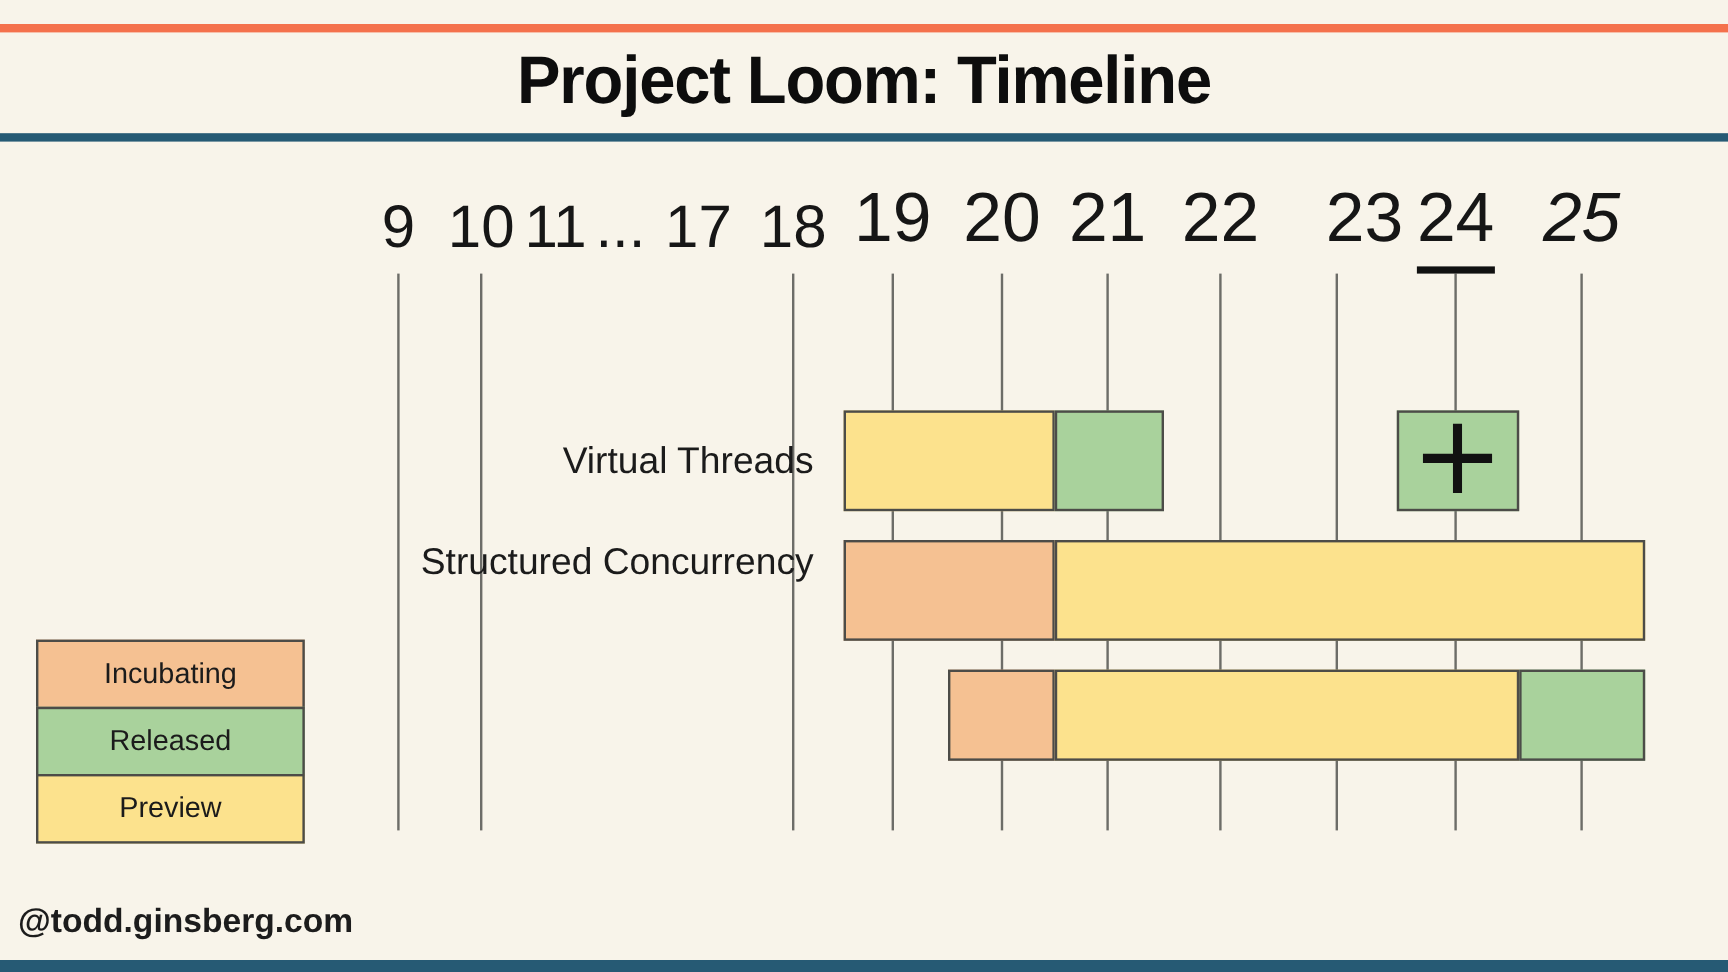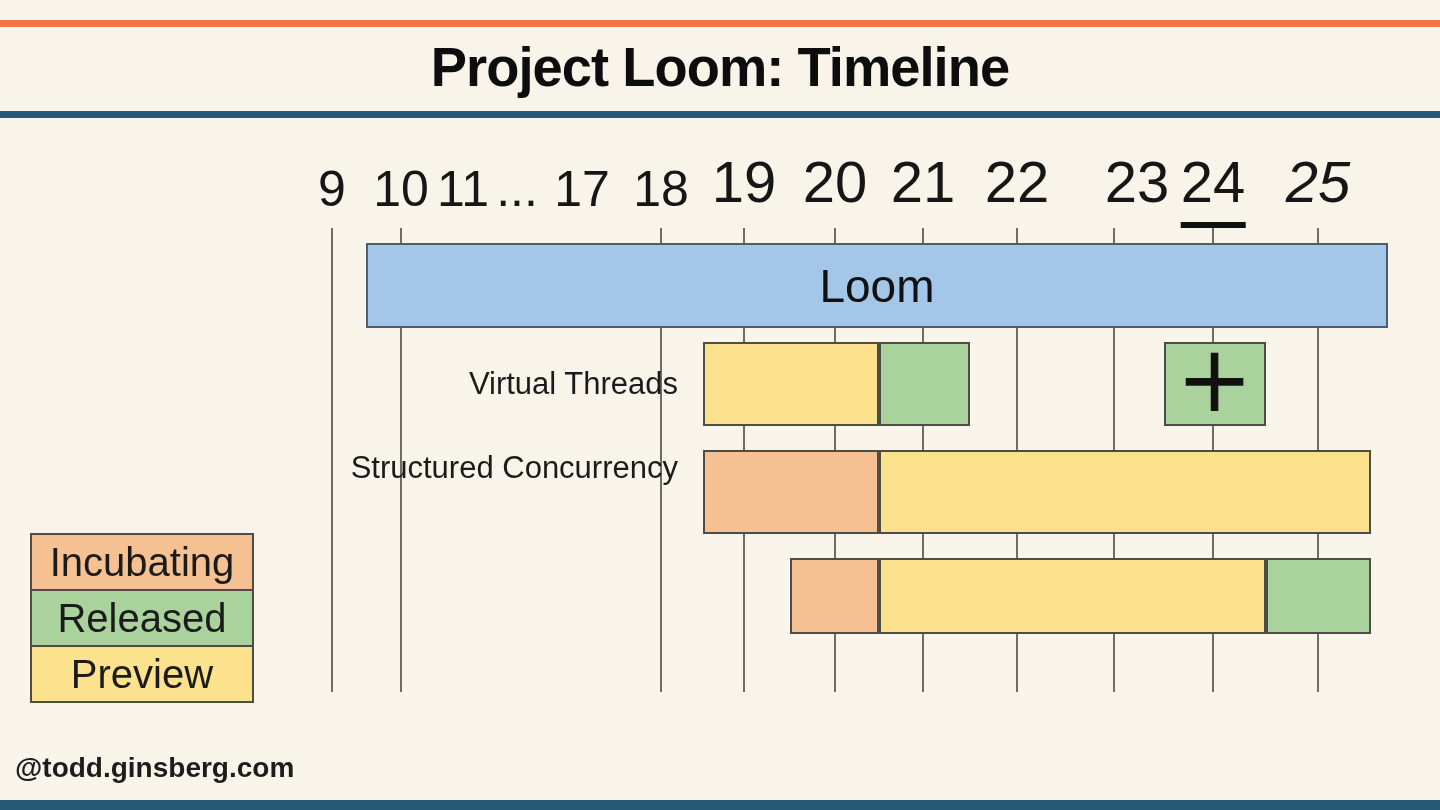--- a/index.html
+++ b/index.html
@@ -37,37 +37,34 @@
   .preview{background:var(--c-preview,#fce28d);}
   .released{background:var(--c-released,#a9d29c);}
   .row-label{
     position:absolute;transform:translateY(-50%);font-size:31px;white-space:nowrap;
     text-align:right;z-index:3;color:#1b1b1b;
   }
   .plus{font-family:"DejaVu Sans",sans-serif;font-size:92px;line-height:1;margin-top:-8px;color:#111;}
   .legend{position:absolute;left:30px;top:533px;width:224px;z-index:2;}
   .legend-item{
     height:58px;box-sizing:border-box;border:2px solid var(--segment-border,#4c4c48);
-    display:flex;align-items:center;justify-content:center;font-size:40px;color:#1b1b1b;
+    display:flex;align-items:center;justify-content:center;font-size:24px;color:#1b1b1b;
   }
   .legend-item + .legend-item{margin-top:-2px;}
   .footer{position:absolute;left:15px;top:752px;font-size:28px;color:#1c1c1c;font-weight:bold;}
 </style>
 </head>
 <body>
 
 <div class="slide">
   <div class="rule top-coral"></div>
   <h1 class="title">Project Loom: Timeline</h1>
   <div class="rule title-navy"></div>
 
   <div class="canvas" id="canvas">
-    <div class="loom-bar">
-      <span class="loom-label">Loom</span>
-    </div>
   <div class="axis-label" style="left: 332px;"><span>9</span></div>
       <div class="axis-label" style="left: 401px;"><span>10</span></div>
       <div class="axis-label" style="left: 463px;"><span>11</span></div>
       <div class="axis-label" style="left: 517px;"><span>...</span></div>
       <div class="axis-label" style="left: 582px;"><span>17</span></div>
       <div class="axis-label" style="left: 661px;"><span>18</span></div>
       <div class="axis-label big" style="left: 744px;"><span>19</span></div>
       <div class="axis-label big" style="left: 835px;"><span>20</span></div>
       <div class="axis-label big" style="left: 923px;"><span>21</span></div>
       <div class="axis-label big" style="left: 1017px;"><span>22</span></div>

